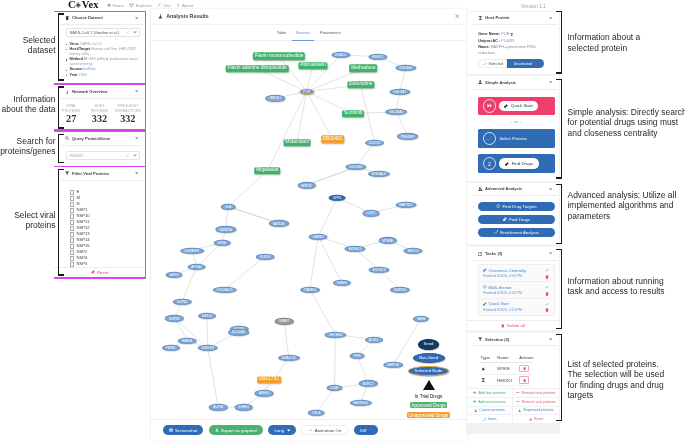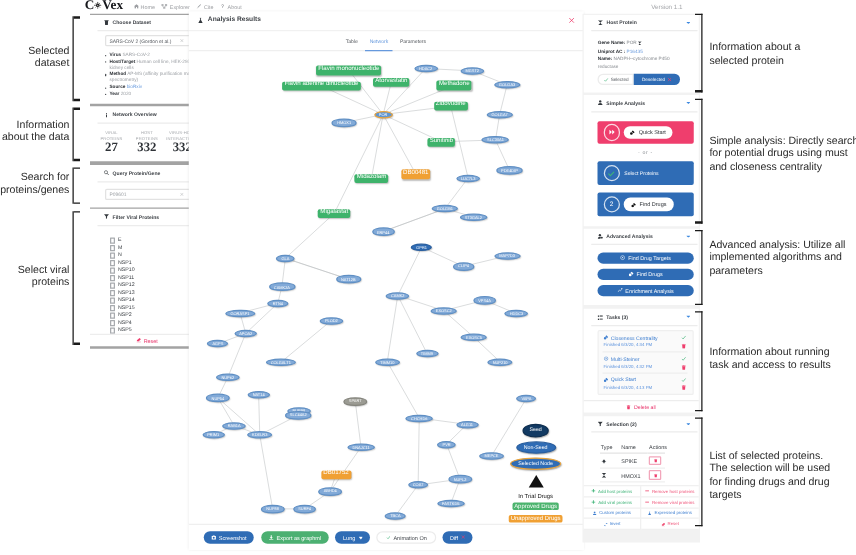--- a/index.html
+++ b/index.html
@@ -8,21 +8,21 @@
   .ic{display:inline-block;vertical-align:middle;}
 
   
   .logo{position:absolute;left:67.9px;top:-1.4px;font-size:10.6px;line-height:11px;font-weight:700;letter-spacing:0;color:#15161a;font-family:"Liberation Serif",serif;}
   .logo .dot{display:inline-block;vertical-align:baseline;position:relative;top:.6px;margin:0 -.1px;}
   .nav{position:absolute;left:106.5px;top:1.6px;display:flex;gap:5.5px;align-items:center;}
   .nav-item{display:flex;align-items:center;gap:1.6px;font-size:4.3px;color:#9c9ea2;height:7px;}
   .version{position:absolute;left:521px;top:2.5px;font-size:5px;color:#a2a4a8;}
 
   
-  .leftpanel{position:absolute;left:72px;top:11px;width:92px;height:268px;background:#a3a3a3;}
+  .leftpanel{position:absolute;left:54px;top:11px;width:92px;height:268px;background:#d946ef;}
   .lcard{position:absolute;left:0px;width:91px;background:#fff;}
   .lhead{display:flex;align-items:center;height:12.8px;padding:0 6.6px 0 11.4px;gap:2.3px;}
   .ctitle{font-size:4.05px;font-weight:700;color:#3d4146;letter-spacing:.01px;}
   .caret{margin-left:auto;}
   .divline{height:.7px;background:#ececec;margin:0 .8px 0 5.8px;}
   .lbody{padding:3.4px 4.7px 5.4px 12px;}
   .select{height:9.1px;box-sizing:border-box;border:.7px solid #e2e2e2;border-radius:1.5px;display:flex;align-items:center;padding:0 2.6px;font-size:3.95px;color:#55595e;background:#fff;white-space:nowrap;}
   .select .sp{margin-left:auto;display:flex;gap:3.5px;align-items:center;color:#9ea1a5;}
   .ds-list{margin:4.2px 0 0 0;padding:0;list-style:none;}
   .ds-list li{position:relative;font-size:3.75px;line-height:5.15px;color:#989ca1;padding-left:3.6px;}

